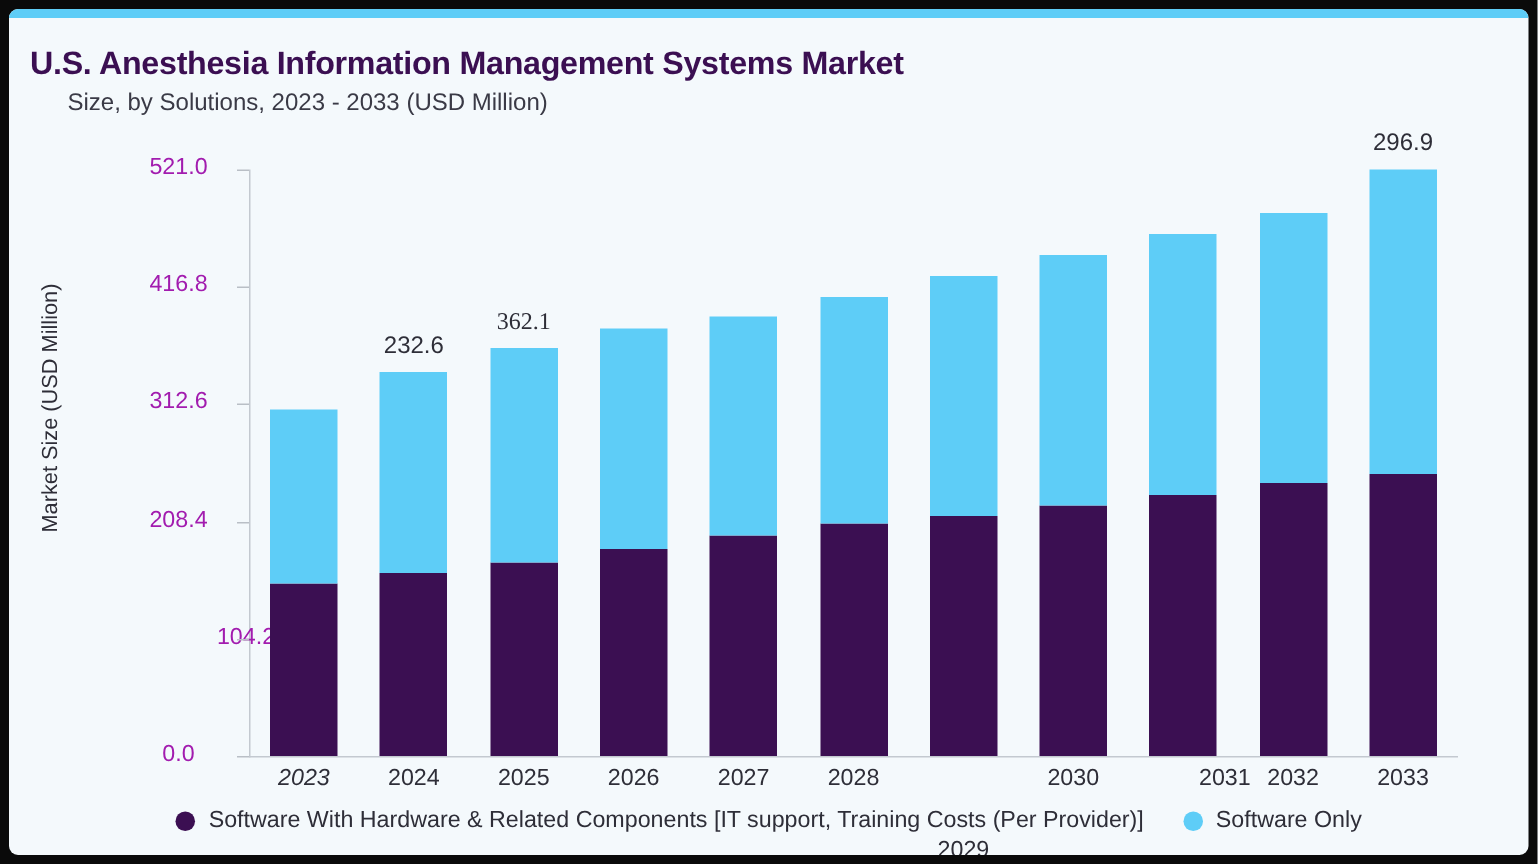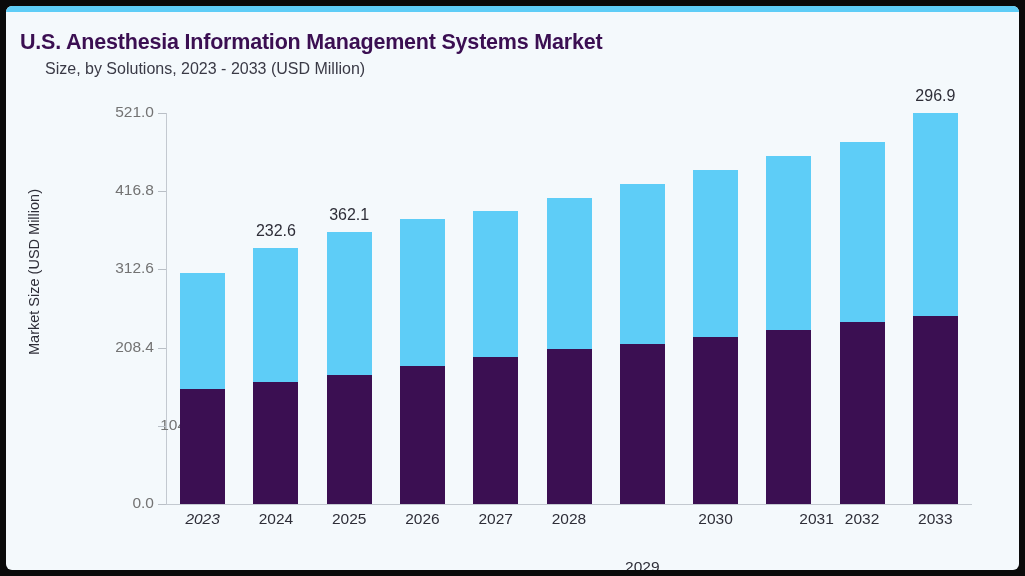--- a/index.html
+++ b/index.html
@@ -54,22 +54,22 @@
   
   #plot{
     position:absolute;left:0;top:78px;width:1013px;height:440px;
   }
   #ylabel{
     position:absolute;left:-82px;top:180px;width:220px;
     transform:rotate(-90deg);
     text-align:center;font-size:14.5px;color:#2e2e38;
   }
   .ytick-label{
-    position:absolute;right:0;width:70px;text-align:right;
-    font-size:15.5px;color:#737373;
+    position:absolute;right:0;width:70px;text-align:center;
+    font-size:15.5px;color:#a21caf;
   }
   .ytick-mark{position:absolute;width:8px;height:1px;background:#b9bfc6;}
   #axis-v{position:absolute;left:160px;top:29px;width:1px;height:392px;background:#c3c9d0;}
   #axis-h{position:absolute;left:160px;top:420px;width:806px;height:1px;background:#c3c9d0;}
   .bar-col{position:absolute;bottom:20px;}
   .seg-top{position:absolute;left:0;width:100%;background:#5ecdf7;}
   .seg-bot{position:absolute;left:0;bottom:0;width:100%;background:#3b0f52;}
   .bar-label{
     position:absolute;width:90px;text-align:center;
     font-size:16px;color:#2e2e38;white-space:nowrap;
@@ -125,21 +125,21 @@
         </div>
         <div class="bar-col" style="left: 247.409px; width: 45px; bottom: 20px; height: 256.064px;">
           <div class="seg-bot" style="height: 47.4795%; background: rgb(59, 15, 82);"></div>
           <div class="seg-top" style="top: 0px; height: 52.5205%; background: rgb(94, 205, 247);"></div>
         </div>
         <div class="bar-label" style="left: 224.909px; top: 137.936px;">232.6</div>
         <div class="bar-col" style="left: 320.682px; width: 45px; bottom: 20px; height: 271.749px;">
           <div class="seg-bot" style="height: 47.5007%; background: rgb(59, 15, 82);"></div>
           <div class="seg-top" style="top: 0px; height: 52.4993%; background: rgb(94, 205, 247);"></div>
         </div>
-        <div class="bar-label" style="left: 298.182px; top: 122.251px;">362.1</div>
+        <div class="bar-label" style="left: 298.182px; top: 122.251px; font-family: Liberation Serif, serif;">362.1</div>
         <div class="bar-col" style="left: 393.955px; width: 45px; bottom: 20px; height: 285.182px;">
           <div class="seg-bot" style="height: 48.4211%; background: rgb(59, 15, 82);"></div>
           <div class="seg-top" style="top: 0px; height: 51.5789%; background: rgb(94, 205, 247);"></div>
         </div>
         <div class="bar-col" style="left: 467.227px; width: 45px; bottom: 20px; height: 292.687px;">
           <div class="seg-bot" style="height: 50.2564%; background: rgb(59, 15, 82);"></div>
           <div class="seg-top" style="top: 0px; height: 49.7436%; background: rgb(94, 205, 247);"></div>
         </div>
         <div class="bar-col" style="left: 540.5px; width: 45px; bottom: 20px; height: 306.196px;">
           <div class="seg-bot" style="height: 50.4902%; background: rgb(59, 15, 82);"></div>
@@ -175,14 +175,24 @@
         <div class="xtick-label" style="left: 444.727px;">2027</div>
         <div class="xtick-label" style="left: 518px;">2028</div>
         <div class="xtick-label" style="left: 591.273px; margin-top: 48px;">2029</div>
         <div class="xtick-label" style="left: 664.545px;">2030</div>
         <div class="xtick-label" style="left: 737.818px; text-align: right;">2031</div>
         <div class="xtick-label" style="left: 811.091px;">2032</div>
         <div class="xtick-label" style="left: 884.364px;">2033</div>
       </div>
   </div>
 
+  <div id="legend">
+      <div class="legend-item">
+        <span class="legend-dot" style="background: rgb(59, 15, 82);"></span>
+        <span class="legend-text">Software With Hardware &amp; Related Components [IT support, Training Costs (Per Provider)]</span>
+      </div>
+      <div class="legend-item">
+        <span class="legend-dot" style="background: rgb(94, 205, 247);"></span>
+        <span class="legend-text">Software Only</span>
+      </div>
+    </div>
 
 </div>
 
 </body></html>

